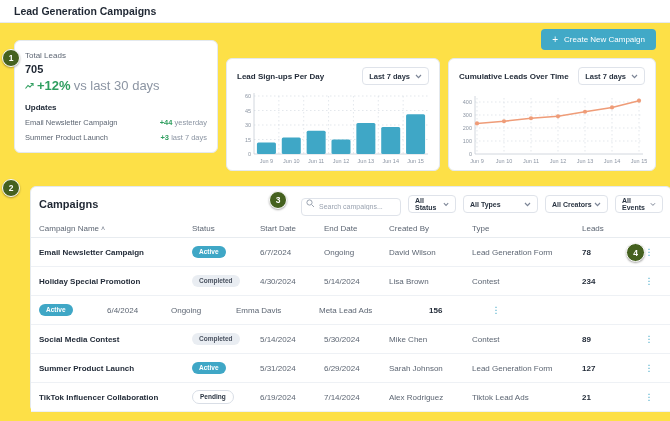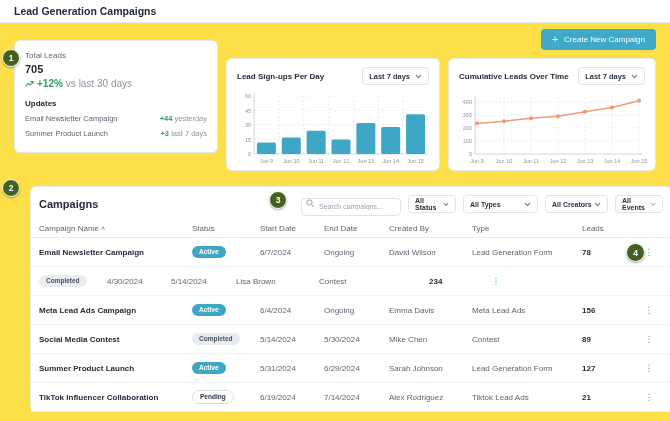--- a/index.html
+++ b/index.html
@@ -15,21 +15,21 @@
   .create-btn .plus{font-size:10px;line-height:1;}
 
   
   .panel{position:absolute;background:#fff;border:1px solid #e4e9ee;border-radius:6px;box-sizing:border-box;}
   .stats-panel{left:14px;top:40px;width:204px;height:113px;padding:10px 10px;}
   .bar-panel{left:226px;top:58px;width:214px;height:113px;padding:8px 10px;}
   .line-panel{left:448px;top:58px;width:208px;height:113px;padding:8px 10px;}
 
   .muted-label{font-size:8px;color:#5d6673;}
   .big-number{font-size:11px;font-weight:bold;color:#1f2733;margin-top:3px;}
-  .trend-row{display:flex;align-items:center;gap:3px;margin-top:3px;font-size:10px;color:#8c95a3;}
+  .trend-row{display:flex;align-items:center;gap:3px;margin-top:3px;font-size:13px;color:#8c95a3;}
   .trend-val{color:#2f9e5f;font-weight:bold;}
   .updates-label{font-size:8px;font-weight:bold;color:#242d3a;margin-top:10px;}
   .update-row{display:flex;justify-content:space-between;margin-top:6px;font-size:7.5px;color:#5d6673;}
   .update-right{color:#8c95a3;}
   .delta{color:#2f9e5f;font-weight:bold;}
 
   .panel-head{display:flex;justify-content:space-between;align-items:center;}
   .panel-title{font-size:8px;font-weight:bold;color:#242d3a;}
   .range-select{display:flex;align-items:center;gap:5px;border:1px solid #dfe3ea;border-radius:4px;height:16px;padding:0 6px;font-size:7.5px;font-weight:bold;color:#2a3442;background:#fff;cursor:pointer;}
   .chart-box{margin-top:3px;}
@@ -249,30 +249,30 @@
       <div class="c col-name">Email Newsletter Campaign</div>
       <div class="c col-status"><span class="pill active">Active</span></div>
       <div class="c col-start">6/7/2024</div>
       <div class="c col-end">Ongoing</div>
       <div class="c col-created">David Wilson</div>
       <div class="c col-type">Lead Generation Form</div>
       <div class="c col-leads">78</div>
       <div class="c col-actions"><span class="kebab">⋮</span></div>
     </div>
     <div class="trow">
+      <div class="c col-name">Holiday Special Promotion</div>
       <div class="c col-status"><span class="pill completed">Completed</span></div>
       <div class="c col-start">4/30/2024</div>
       <div class="c col-end">5/14/2024</div>
       <div class="c col-created">Lisa Brown</div>
       <div class="c col-type">Contest</div>
       <div class="c col-leads">234</div>
       <div class="c col-actions"><span class="kebab">⋮</span></div>
     </div>
     <div class="trow">
-      <div class="c col-name">Meta Lead Ads Campaign</div>
       <div class="c col-status"><span class="pill active">Active</span></div>
       <div class="c col-start">6/4/2024</div>
       <div class="c col-end">Ongoing</div>
       <div class="c col-created">Emma Davis</div>
       <div class="c col-type">Meta Lead Ads</div>
       <div class="c col-leads">156</div>
       <div class="c col-actions"><span class="kebab">⋮</span></div>
     </div>
     <div class="trow">
       <div class="c col-name">Social Media Contest</div>

